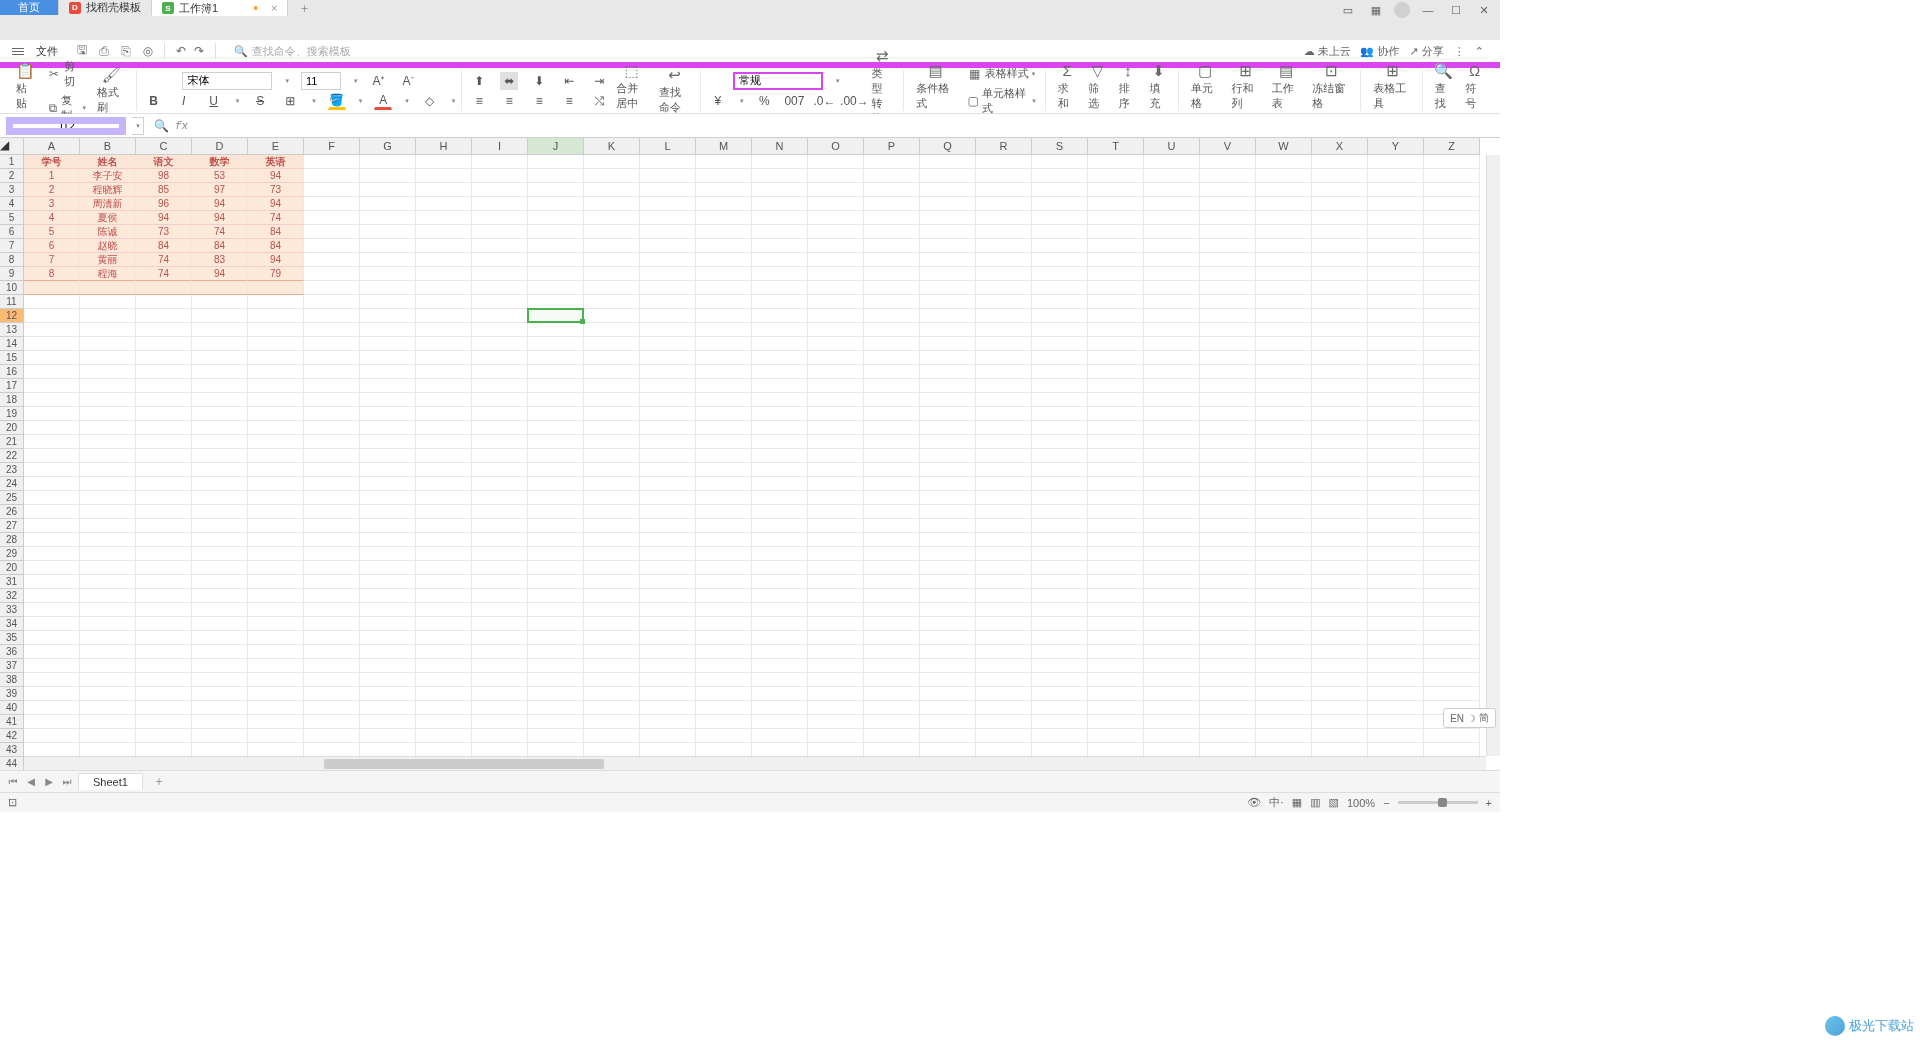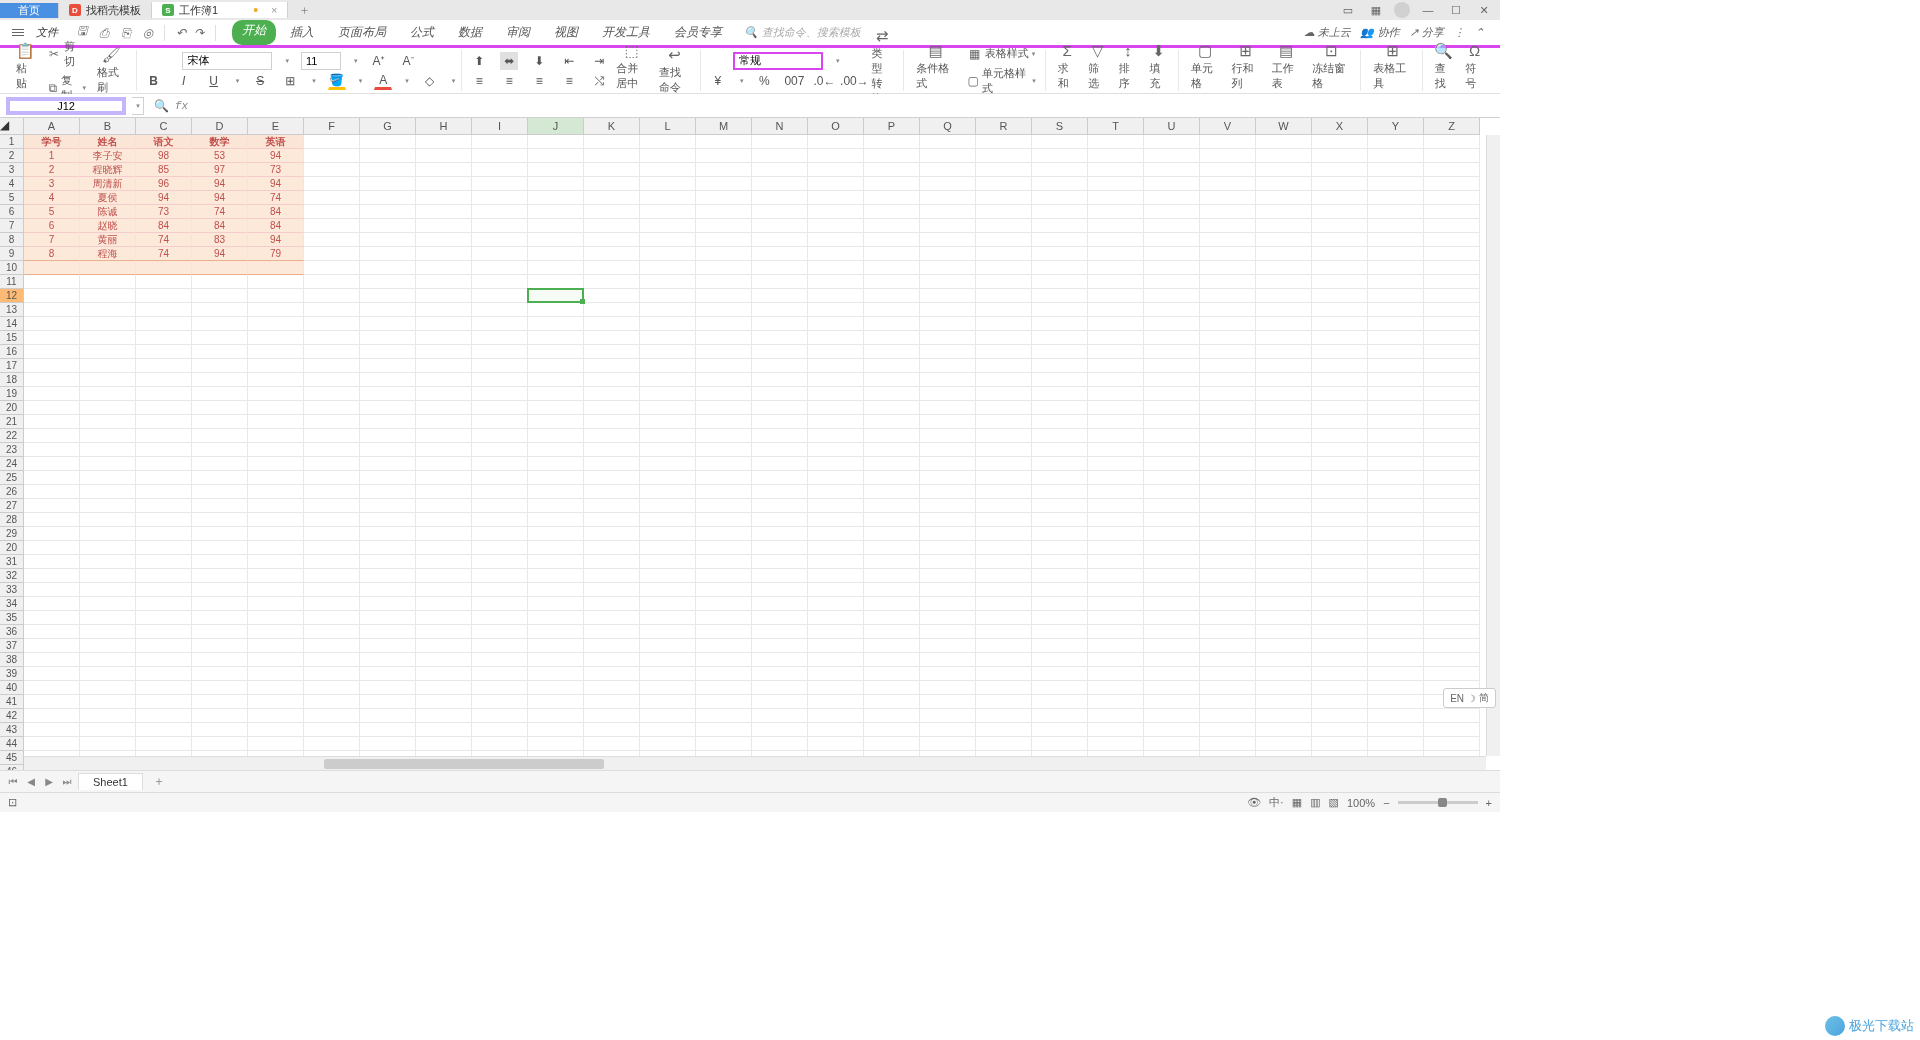--- a/index.html
+++ b/index.html
@@ -1,35 +1,35 @@
 <!DOCTYPE html>
 <html><head>
 <meta charset="utf-8">
 <style>
 * { margin: 0; padding: 0; box-sizing: border-box; font-family: "Microsoft YaHei", Arial, sans-serif; }
 body { background: #fff; overflow: hidden; user-select: none; font-size: 12px; color: #333; }
 .app { width: 1500px; height: 812px; display: flex; flex-direction: column; background: #f5f5f5; }
 
 
-.titlebar { height: 20px; background: #e8e8e8; display: flex; align-items: center; }
+.titlebar { height: 40px; background: #e8e8e8; display: flex; align-items: flex-start; }
 .tab { display: flex; align-items: center; padding: 0 10px; font-size: 11px; gap: 5px; border-right: 1px solid #d0d0d0; }
 .tab.home { background: #4a90e2; color: #fff; padding: 0 18px; }
 .tab-icon { width: 12px; height: 12px; display: inline-flex; align-items: center; justify-content: center; }
 .tab.template .tab-icon { background: #e74c3c; border-radius: 2px; color: #fff; font-size: 8px; font-weight: bold; }
 .tab.workbook .tab-icon { background: #4caf50; border-radius: 2px; color: #fff; font-size: 8px; font-weight: bold; }
 .tab.workbook { background: #fff; }
 .tab-dot { color: #f5a623; font-size: 14px; margin-left: 30px; }
 .tab-close { margin-left: 8px; color: #999; }
 .tab-add { padding: 0 10px; display: flex; align-items: center; color: #888; }
 .titlebar-right { margin-left: auto; display: flex; align-items: center; gap: 8px; padding-right: 6px; }
 .win-btn { width: 20px; height: 20px; display: flex; align-items: center; justify-content: center; color: #666; font-size: 11px; }
 .win-avatar { width: 16px; height: 16px; background: #d0d0d0; border-radius: 50%; }
 
 
-.menubar { height: 28px; background: #fff; display: flex; align-items: center; padding: 0 8px; gap: 2px; border-bottom: 3px solid #d946ef; font-style: italic; }
+.menubar { height: 28px; background: #fff; display: flex; align-items: center; padding: 0 8px; gap: 2px; border-bottom: 6px solid #d946ef; }
 .menu-hamburger { display: flex; flex-direction: column; gap: 2px; padding: 4px; }
 .menu-hamburger span { width: 12px; height: 1px; background: #666; }
 .menu-file { font-size: 11px; padding: 4px 6px; }
 .quick-icons { display: flex; gap: 6px; margin-left: 8px; }
 .quick-icon { width: 16px; height: 16px; display: flex; align-items: center; justify-content: center; color: #666; font-size: 12px; }
 .menu-sep { width: 1px; height: 16px; background: #e0e0e0; margin: 0 6px; }
 .menu-tabs { display: flex; gap: 4px; margin-left: 8px; }
 .menu-tab { padding: 4px 10px; font-size: 12px; color: #555; border-radius: 3px; }
 .menu-tab.active { background: #4caf50; color: #fff; border-radius: 10px; padding: 2px 10px; }
 .search-box { display: flex; align-items: center; gap: 4px; color: #aaa; font-size: 11px; margin-left: 10px; }
@@ -52,21 +52,21 @@
 .format-btn.italic { font-style: italic; }
 .format-btn.underline { text-decoration: underline; }
 .format-btn.strike { text-decoration: line-through; }
 .color-bar-yellow { border-bottom: 3px solid #ffc000; }
 .color-bar-red { border-bottom: 3px solid #e74c3c; }
 .dd { font-size: 7px; color: #888; margin-left: 1px; }
 .number-format { border: 2px solid #d946ef; font-size: 11px; padding: 1px 4px; width: 90px; height: 18px; background: #fff; }
 
 
 .formula-bar { height: 24px; background: #fff; display: flex; align-items: center; border-bottom: 1px solid #d0d0d0; }
-.name-box { width: 120px; border: 4px solid #c4b5fd; font-size: 11px; padding: 2px 4px; text-align: center; margin: 2px 6px; background: #fff; height: 18px; }
+.name-box { width: 120px; border: 7px solid #c4b5fd; font-size: 11px; padding: 2px 4px; text-align: center; margin: 2px 6px; background: #fff; height: 18px; }
 .name-box-dd { width: 12px; height: 18px; border: 1px solid #d0d0d0; border-left: none; display: flex; align-items: center; justify-content: center; }
 .fx-icons { display: flex; align-items: center; gap: 6px; padding: 0 10px; }
 .fx-label { font-style: italic; color: #888; font-size: 11px; font-family: Liberation Mono, monospace; }
 .formula-input { flex: 1; border: none; font-size: 11px; padding: 2px 4px; height: 100%; background: #fff; }
 
 
 .grid-area { flex: 1; display: flex; background: #fff; overflow: hidden; position: relative; }
 .corner { width: 24px; height: 17px; background: #f0f0f0; border-right: 1px solid #ccc; border-bottom: 1px solid #ccc; position: absolute; top: 0; left: 0; z-index: 3; }
 .col-headers { position: absolute; top: 0; left: 24px; right: 14px; height: 17px; display: flex; z-index: 2; }
 .col-header { width: 56px; background: #f0f0f0; border-right: 1px solid #ccc; border-bottom: 1px solid #ccc; text-align: center; font-size: 11px; line-height: 17px; color: #555; }
@@ -146,31 +146,20 @@
     <div class="quick-icons">
       <span class="quick-icon">🖫</span>
       <span class="quick-icon">⎙</span>
       <span class="quick-icon">⎘</span>
       <span class="quick-icon">◎</span>
     </div>
     <div class="menu-sep"></div>
     <span class="quick-icon">↶</span>
     <span class="quick-icon">↷</span>
     <div class="menu-sep"></div>
-    <div class="menu-tabs">
-      <div class="menu-tab active">开始</div>
-      <div class="menu-tab">插入</div>
-      <div class="menu-tab">页面布局</div>
-      <div class="menu-tab">公式</div>
-      <div class="menu-tab">数据</div>
-      <div class="menu-tab">审阅</div>
-      <div class="menu-tab">视图</div>
-      <div class="menu-tab">开发工具</div>
-      <div class="menu-tab">会员专享</div>
-    </div>
     <div class="search-box">
       <span>🔍</span>
       <span>查找命令、搜索模板</span>
     </div>
     <div class="menubar-right">
       <div class="cloud-item">
           <span>☁</span>
           <span>未上云</span>
         </div>
       <div class="cloud-item">

